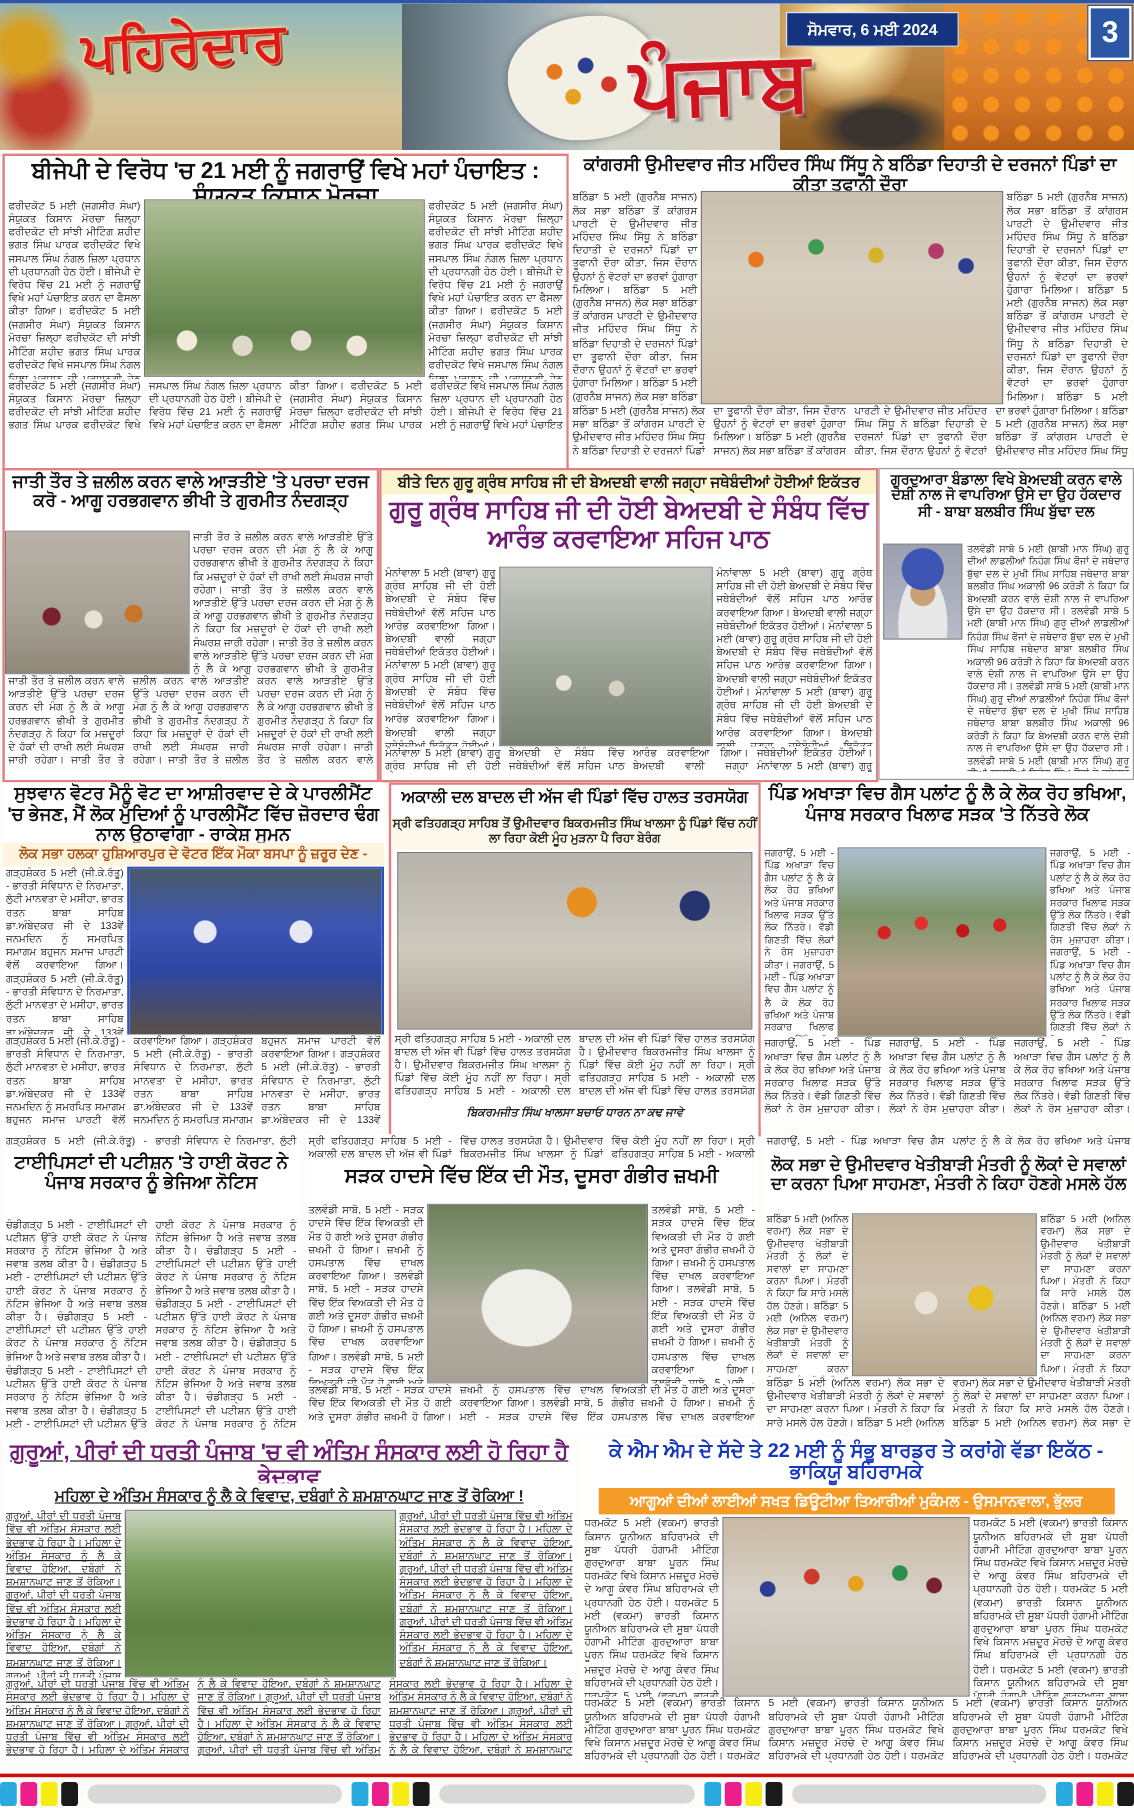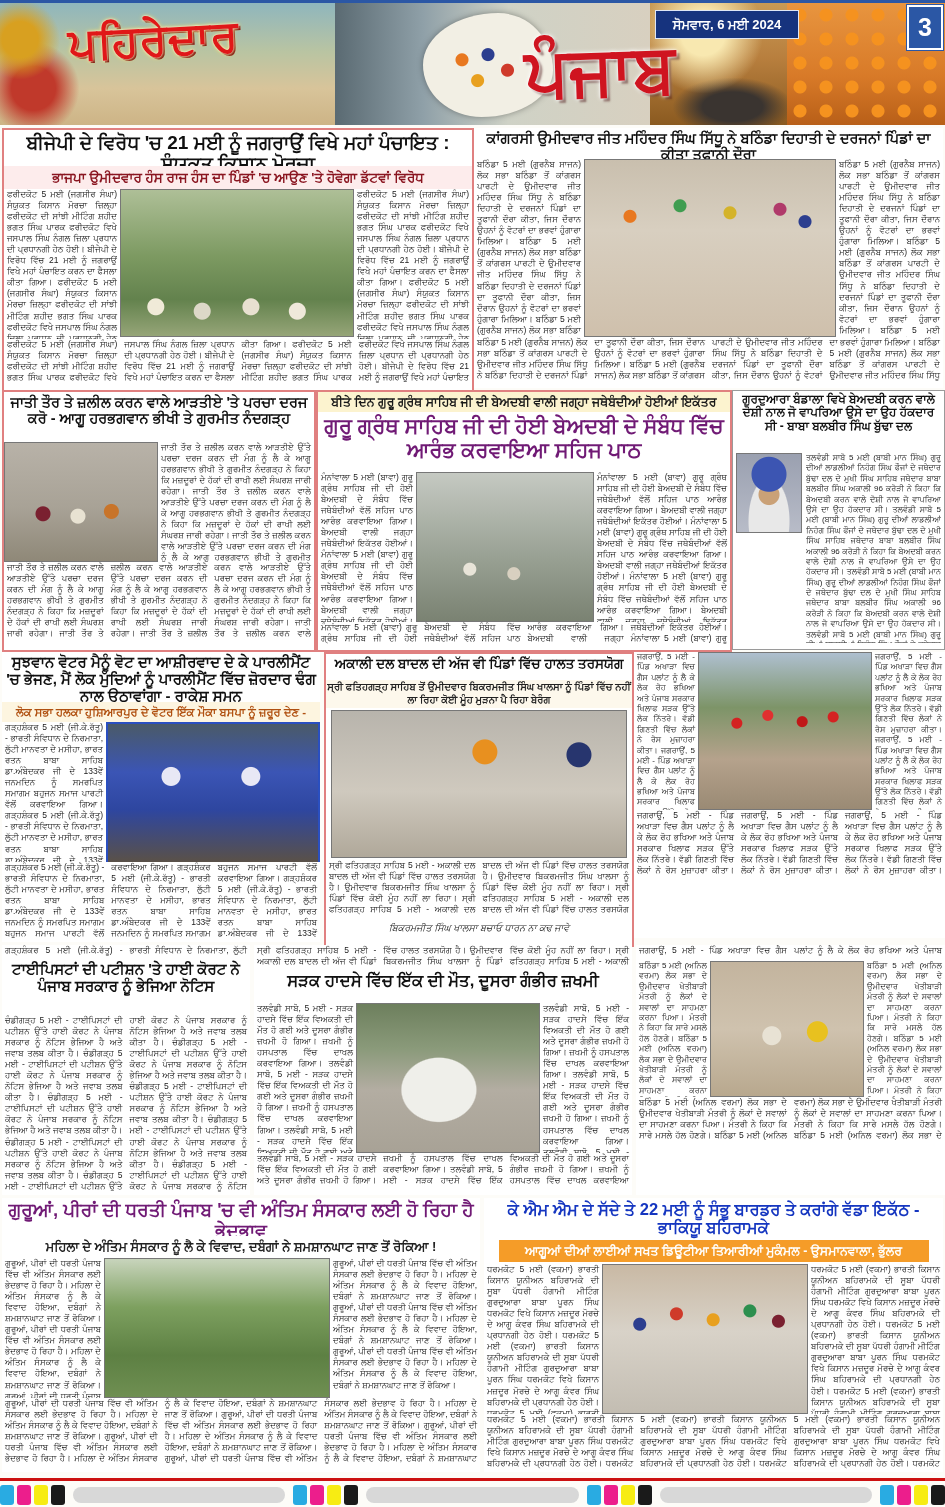--- a/index.html
+++ b/index.html
@@ -53,21 +53,21 @@
   .sub-plain{color:#222;background:#fdf8ec;}
   .sub-orange{color:#fff;background:#f59c28;margin:0 auto;}
   .kicker{font-weight:bold;text-align:center;background:#fcf3cf;color:#181818;overflow:hidden;}
   .bt{font-size:8.5px;line-height:1.3;text-align:justify;color:#222;overflow:hidden;word-break:break-word;}
   .row{display:flex;overflow:hidden;}
   .col{overflow:hidden;padding:0 3px;}
   .cols2{column-count:2;column-gap:7px;padding:0 3px;}
   .cols3{column-count:3;column-gap:7px;padding:0 3px;}
   .cols4{column-count:4;column-gap:7px;padding:0 3px;}
   .ph{border:1px solid #777;flex-shrink:0;background-size:cover;}
-  .quote{font-style:italic;font-weight:normal;text-align:center;font-size:9.5px;color:#222;overflow:hidden;}
+  .quote{font-style:italic;font-weight:bold;text-align:center;font-size:9.5px;color:#222;overflow:hidden;}
   
   .ph-a{background:
     radial-gradient(circle at 15% 80%, #f0ead8 0 8px, rgba(0,0,0,0) 9px),
     radial-gradient(circle at 35% 83%, #ddd8c8 0 8px, rgba(0,0,0,0) 9px),
     radial-gradient(circle at 56% 80%, #e8e0d0 0 8px, rgba(0,0,0,0) 9px),
     radial-gradient(circle at 76% 83%, #efe8da 0 8px, rgba(0,0,0,0) 9px),
     linear-gradient(180deg,#aebf97 0%,#7d9a62 45%,#63824d 75%,#96a578 100%);}
   .ph-b{background:
     radial-gradient(circle at 18% 32%, #e87820 0 6px, rgba(0,0,0,0) 7px),
     radial-gradient(circle at 38% 26%, #3f9d50 0 6px, rgba(0,0,0,0) 7px),
@@ -141,21 +141,20 @@
     </div>
     <div class="mh-right">
       <div class="mh-kids"></div>
     </div>
   </div>
   <div class="mh-date">ਸੋਮਵਾਰ, 6 ਮਈ 2024</div>
   <div class="mh-page">3</div>
 
   <section class="article b-pink" style="left:2px;top:128px;width:468px;height:260px;">
     <div class="hl" style="font-size:19px;height:32px;">ਬੀਜੇਪੀ ਦੇ ਵਿਰੋਧ 'ਚ 21 ਮਈ ਨੂੰ ਜਗਰਾਉਂ ਵਿਖੇ ਮਹਾਂ ਪੰਚਾਇਤ : ਸੰਯੁਕਤ ਕਿਸਾਨ ਮੋਰਚਾ</div>
-    <div class="sub sub-maroon" style="font-size:13.5px;height:23px;line-height:23px;">ਭਾਜਪਾ ਉਮੀਦਵਾਰ ਹੰਸ ਰਾਜ ਹੰਸ ਦਾ ਪਿੰਡਾਂ 'ਚ ਆਉਣ 'ਤੇ ਹੋਵੇਗਾ ਡੱਟਵਾਂ ਵਿਰੋਧ</div>
     <div class="row" style="height:150px;">
       <div class="col bt" style="width:110px;">ਫਰੀਦਕੋਟ 5 ਮਈ (ਜਗਸੀਰ ਸੰਘਾ) ਸੰਯੁਕਤ ਕਿਸਾਨ ਮੋਰਚਾ ਜ਼ਿਲ੍ਹਾ ਫਰੀਦਕੋਟ ਦੀ ਸਾਂਝੀ ਮੀਟਿੰਗ ਸ਼ਹੀਦ ਭਗਤ ਸਿੰਘ ਪਾਰਕ ਫਰੀਦਕੋਟ ਵਿਖੇ ਜਸਪਾਲ ਸਿੰਘ ਨੰਗਲ ਜ਼ਿਲਾ ਪ੍ਰਧਾਨ ਦੀ ਪ੍ਰਧਾਨਗੀ ਹੇਠ ਹੋਈ। ਬੀਜੇਪੀ ਦੇ ਵਿਰੋਧ ਵਿੱਚ 21 ਮਈ ਨੂੰ ਜਗਰਾਉਂ ਵਿਖੇ ਮਹਾਂ ਪੰਚਾਇਤ ਕਰਨ ਦਾ ਫੈਸਲਾ ਕੀਤਾ ਗਿਆ। ਫਰੀਦਕੋਟ 5 ਮਈ (ਜਗਸੀਰ ਸੰਘਾ) ਸੰਯੁਕਤ ਕਿਸਾਨ ਮੋਰਚਾ ਜ਼ਿਲ੍ਹਾ ਫਰੀਦਕੋਟ ਦੀ ਸਾਂਝੀ ਮੀਟਿੰਗ ਸ਼ਹੀਦ ਭਗਤ ਸਿੰਘ ਪਾਰਕ ਫਰੀਦਕੋਟ ਵਿਖੇ ਜਸਪਾਲ ਸਿੰਘ ਨੰਗਲ ਜ਼ਿਲਾ ਪ੍ਰਧਾਨ ਦੀ ਪ੍ਰਧਾਨਗੀ ਹੇਠ ਹੋਈ। ਬੀਜੇਪੀ ਦੇ ਵਿਰੋਧ ਵਿੱਚ 21 ਮਈ ਨੂੰ ਜਗਰਾਉਂ ਵਿਖੇ ਮਹਾਂ ਪੰਚਾਇਤ ਕਰਨ ਦਾ ਫੈਸਲਾ ਕੀਤਾ ਗਿਆ। ਫਰੀਦਕੋਟ 5 ਮਈ (ਜਗਸੀਰ ਸੰਘਾ) ਸੰਯੁਕਤ ਕਿਸਾਨ ਮੋਰਚਾ ਜ਼ਿਲ੍ਹਾ ਫਰੀਦਕੋਟ ਦੀ ਸਾਂਝੀ ਮੀਟਿੰਗ ਸ਼ਹੀਦ ਭਗਤ ਸਿੰਘ ਪਾਰਕ ਫਰੀਦਕੋਟ ਵਿਖੇ ਜਸਪਾਲ ਸਿੰਘ ਨੰਗਲ ਜ਼ਿਲਾ ਪ੍ਰਧਾਨ ਦੀ ਪ੍ਰਧਾਨਗੀ ਹੇਠ ਹੋਈ। ਬੀਜੇਪੀ ਦੇ ਵਿਰੋਧ ਵਿੱਚ 21 ਮਈ ਨੂੰ ਜਗਰਾਉਂ ਵਿਖੇ ਮਹਾਂ ਪੰਚਾਇਤ ਕਰਨ ਦਾ ਫੈਸਲਾ ਕੀਤਾ ਗਿਆ।</div>
       <div class="ph ph-a" style="width:232px;height:146px;"></div>
       <div class="col bt" style="flex:1;">ਫਰੀਦਕੋਟ 5 ਮਈ (ਜਗਸੀਰ ਸੰਘਾ) ਸੰਯੁਕਤ ਕਿਸਾਨ ਮੋਰਚਾ ਜ਼ਿਲ੍ਹਾ ਫਰੀਦਕੋਟ ਦੀ ਸਾਂਝੀ ਮੀਟਿੰਗ ਸ਼ਹੀਦ ਭਗਤ ਸਿੰਘ ਪਾਰਕ ਫਰੀਦਕੋਟ ਵਿਖੇ ਜਸਪਾਲ ਸਿੰਘ ਨੰਗਲ ਜ਼ਿਲਾ ਪ੍ਰਧਾਨ ਦੀ ਪ੍ਰਧਾਨਗੀ ਹੇਠ ਹੋਈ। ਬੀਜੇਪੀ ਦੇ ਵਿਰੋਧ ਵਿੱਚ 21 ਮਈ ਨੂੰ ਜਗਰਾਉਂ ਵਿਖੇ ਮਹਾਂ ਪੰਚਾਇਤ ਕਰਨ ਦਾ ਫੈਸਲਾ ਕੀਤਾ ਗਿਆ। ਫਰੀਦਕੋਟ 5 ਮਈ (ਜਗਸੀਰ ਸੰਘਾ) ਸੰਯੁਕਤ ਕਿਸਾਨ ਮੋਰਚਾ ਜ਼ਿਲ੍ਹਾ ਫਰੀਦਕੋਟ ਦੀ ਸਾਂਝੀ ਮੀਟਿੰਗ ਸ਼ਹੀਦ ਭਗਤ ਸਿੰਘ ਪਾਰਕ ਫਰੀਦਕੋਟ ਵਿਖੇ ਜਸਪਾਲ ਸਿੰਘ ਨੰਗਲ ਜ਼ਿਲਾ ਪ੍ਰਧਾਨ ਦੀ ਪ੍ਰਧਾਨਗੀ ਹੇਠ ਹੋਈ। ਬੀਜੇਪੀ ਦੇ ਵਿਰੋਧ ਵਿੱਚ 21 ਮਈ ਨੂੰ ਜਗਰਾਉਂ ਵਿਖੇ ਮਹਾਂ ਪੰਚਾਇਤ ਕਰਨ ਦਾ ਫੈਸਲਾ ਕੀਤਾ ਗਿਆ। ਫਰੀਦਕੋਟ 5 ਮਈ (ਜਗਸੀਰ ਸੰਘਾ) ਸੰਯੁਕਤ ਕਿਸਾਨ ਮੋਰਚਾ ਜ਼ਿਲ੍ਹਾ ਫਰੀਦਕੋਟ ਦੀ ਸਾਂਝੀ ਮੀਟਿੰਗ ਸ਼ਹੀਦ ਭਗਤ ਸਿੰਘ ਪਾਰਕ ਫਰੀਦਕੋਟ ਵਿਖੇ ਜਸਪਾਲ ਸਿੰਘ ਨੰਗਲ ਜ਼ਿਲਾ ਪ੍ਰਧਾਨ ਦੀ ਪ੍ਰਧਾਨਗੀ ਹੇਠ ਹੋਈ। ਬੀਜੇਪੀ ਦੇ ਵਿਰੋਧ ਵਿੱਚ 21 ਮਈ ਨੂੰ ਜਗਰਾਉਂ ਵਿਖੇ ਮਹਾਂ ਪੰਚਾਇਤ ਕਰਨ ਦਾ ਫੈਸਲਾ ਕੀਤਾ ਗਿਆ।</div>
     </div>
     <div class="bt cols4" style="height:50px;">ਫਰੀਦਕੋਟ 5 ਮਈ (ਜਗਸੀਰ ਸੰਘਾ) ਸੰਯੁਕਤ ਕਿਸਾਨ ਮੋਰਚਾ ਜ਼ਿਲ੍ਹਾ ਫਰੀਦਕੋਟ ਦੀ ਸਾਂਝੀ ਮੀਟਿੰਗ ਸ਼ਹੀਦ ਭਗਤ ਸਿੰਘ ਪਾਰਕ ਫਰੀਦਕੋਟ ਵਿਖੇ ਜਸਪਾਲ ਸਿੰਘ ਨੰਗਲ ਜ਼ਿਲਾ ਪ੍ਰਧਾਨ ਦੀ ਪ੍ਰਧਾਨਗੀ ਹੇਠ ਹੋਈ। ਬੀਜੇਪੀ ਦੇ ਵਿਰੋਧ ਵਿੱਚ 21 ਮਈ ਨੂੰ ਜਗਰਾਉਂ ਵਿਖੇ ਮਹਾਂ ਪੰਚਾਇਤ ਕਰਨ ਦਾ ਫੈਸਲਾ ਕੀਤਾ ਗਿਆ। ਫਰੀਦਕੋਟ 5 ਮਈ (ਜਗਸੀਰ ਸੰਘਾ) ਸੰਯੁਕਤ ਕਿਸਾਨ ਮੋਰਚਾ ਜ਼ਿਲ੍ਹਾ ਫਰੀਦਕੋਟ ਦੀ ਸਾਂਝੀ ਮੀਟਿੰਗ ਸ਼ਹੀਦ ਭਗਤ ਸਿੰਘ ਪਾਰਕ ਫਰੀਦਕੋਟ ਵਿਖੇ ਜਸਪਾਲ ਸਿੰਘ ਨੰਗਲ ਜ਼ਿਲਾ ਪ੍ਰਧਾਨ ਦੀ ਪ੍ਰਧਾਨਗੀ ਹੇਠ ਹੋਈ। ਬੀਜੇਪੀ ਦੇ ਵਿਰੋਧ ਵਿੱਚ 21 ਮਈ ਨੂੰ ਜਗਰਾਉਂ ਵਿਖੇ ਮਹਾਂ ਪੰਚਾਇਤ ਕਰਨ ਦਾ ਫੈਸਲਾ ਕੀਤਾ ਗਿਆ। ਫਰੀਦਕੋਟ 5 ਮਈ (ਜਗਸੀਰ ਸੰਘਾ) ਸੰਯੁਕਤ ਕਿਸਾਨ ਮੋਰਚਾ ਜ਼ਿਲ੍ਹਾ ਫਰੀਦਕੋਟ ਦੀ ਸਾਂਝੀ ਮੀਟਿੰਗ ਸ਼ਹੀਦ ਭਗਤ ਸਿੰਘ ਪਾਰਕ ਫਰੀਦਕੋਟ ਵਿਖੇ ਜਸਪਾਲ ਸਿੰਘ ਨੰਗਲ ਜ਼ਿਲਾ ਪ੍ਰਧਾਨ ਦੀ ਪ੍ਰਧਾਨਗੀ ਹੇਠ ਹੋਈ। ਬੀਜੇਪੀ ਦੇ ਵਿਰੋਧ ਵਿੱਚ 21 ਮਈ ਨੂੰ ਜਗਰਾਉਂ ਵਿਖੇ ਮਹਾਂ ਪੰਚਾਇਤ ਕਰਨ ਦਾ ਫੈਸਲਾ ਕੀਤਾ ਗਿਆ। ਫਰੀਦਕੋਟ 5 ਮਈ (ਜਗਸੀਰ ਸੰਘਾ) ਸੰਯੁਕਤ ਕਿਸਾਨ ਮੋਰਚਾ ਜ਼ਿਲ੍ਹਾ ਫਰੀਦਕੋਟ ਦੀ ਸਾਂਝੀ ਮੀਟਿੰਗ ਸ਼ਹੀਦ ਭਗਤ ਸਿੰਘ ਪਾਰਕ ਫਰੀਦਕੋਟ ਵਿਖੇ ਜਸਪਾਲ ਸਿੰਘ ਨੰਗਲ ਜ਼ਿਲਾ ਪ੍ਰਧਾਨ ਦੀ ਪ੍ਰਧਾਨਗੀ ਹੇਠ ਹੋਈ। ਬੀਜੇਪੀ ਦੇ ਵਿਰੋਧ ਵਿੱਚ 21 ਮਈ ਨੂੰ ਜਗਰਾਉਂ ਵਿਖੇ ਮਹਾਂ ਪੰਚਾਇਤ ਕਰਨ ਦਾ ਫੈਸਲਾ ਕੀਤਾ ਗਿਆ। ਫਰੀਦਕੋਟ 5 ਮਈ (ਜਗਸੀਰ ਸੰਘਾ) ਸੰਯੁਕਤ ਕਿਸਾਨ ਮੋਰਚਾ ਜ਼ਿਲ੍ਹਾ ਫਰੀਦਕੋਟ ਦੀ ਸਾਂਝੀ ਮੀਟਿੰਗ ਸ਼ਹੀਦ ਭਗਤ ਸਿੰਘ ਪਾਰਕ ਫਰੀਦਕੋਟ ਵਿਖੇ ਜਸਪਾਲ ਸਿੰਘ ਨੰਗਲ ਜ਼ਿਲਾ ਪ੍ਰਧਾਨ ਦੀ ਪ੍ਰਧਾਨਗੀ ਹੇਠ ਹੋਈ। ਬੀਜੇਪੀ ਦੇ ਵਿਰੋਧ ਵਿੱਚ 21 ਮਈ ਨੂੰ ਜਗਰਾਉਂ ਵਿਖੇ ਮਹਾਂ ਪੰਚਾਇਤ ਕਰਨ ਦਾ ਫੈਸਲਾ ਕੀਤਾ ਗਿਆ। ਫਰੀਦਕੋਟ 5 ਮਈ (ਜਗਸੀਰ ਸੰਘਾ) ਸੰਯੁਕਤ ਕਿਸਾਨ ਮੋਰਚਾ ਜ਼ਿਲ੍ਹਾ ਫਰੀਦਕੋਟ ਦੀ ਸਾਂਝੀ ਮੀਟਿੰਗ ਸ਼ਹੀਦ ਭਗਤ ਸਿੰਘ ਪਾਰਕ ਫਰੀਦਕੋਟ ਵਿਖੇ ਜਸਪਾਲ ਸਿੰਘ ਨੰਗਲ ਜ਼ਿਲਾ ਪ੍ਰਧਾਨ ਦੀ ਪ੍ਰਧਾਨਗੀ ਹੇਠ ਹੋਈ। ਬੀਜੇਪੀ ਦੇ ਵਿਰੋਧ ਵਿੱਚ 21 ਮਈ ਨੂੰ ਜਗਰਾਉਂ ਵਿਖੇ ਮਹਾਂ ਪੰਚਾਇਤ ਕਰਨ ਦਾ ਫੈਸਲਾ ਕੀਤਾ ਗਿਆ।</div>
   </section>
 
   <section class="article" style="left:474px;top:128px;width:469px;height:260px;">
     <div class="hl" style="font-size:14.5px;height:27px;">ਕਾਂਗਰਸੀ ਉਮੀਦਵਾਰ ਜੀਤ ਮਹਿੰਦਰ ਸਿੰਘ ਸਿੱਧੂ ਨੇ ਬਠਿੰਡਾ ਦਿਹਾਤੀ ਦੇ ਦਰਜਨਾਂ ਪਿੰਡਾਂ ਦਾ ਕੀਤਾ ਤੂਫਾਨੀ ਦੌਰਾ</div>
@@ -207,20 +206,21 @@
 
   <section class="article b-pink" style="left:324px;top:652px;width:306px;height:291px;">
     <div class="hl" style="font-size:13.5px;height:22px;">ਅਕਾਲੀ ਦਲ ਬਾਦਲ ਦੀ ਅੱਜ ਵੀ ਪਿੰਡਾਂ ਵਿੱਚ ਹਾਲਤ ਤਰਸਯੋਗ</div>
     <div class="sub sub-plain" style="font-size:10px;height:28px;line-height:1.3;">ਸ੍ਰੀ ਫਤਿਹਗੜ੍ਹ ਸਾਹਿਬ ਤੋਂ ਉਮੀਦਵਾਰ ਬਿਕਰਮਜੀਤ ਸਿੰਘ ਖਾਲਸਾ ਨੂੰ ਪਿੰਡਾਂ ਵਿੱਚ ਨਹੀਂ ਲਾ ਰਿਹਾ ਕੋਈ ਮੂੰਹ ਮੁੜਨਾ ਪੈ ਰਿਹਾ ਬੇਰੰਗ</div>
     <div class="ph ph-g" style="width:294px;height:146px;margin:2px auto;"></div>
     <div class="bt cols2" style="height:62px;">ਸ੍ਰੀ ਫਤਿਹਗੜ੍ਹ ਸਾਹਿਬ 5 ਮਈ - ਅਕਾਲੀ ਦਲ ਬਾਦਲ ਦੀ ਅੱਜ ਵੀ ਪਿੰਡਾਂ ਵਿੱਚ ਹਾਲਤ ਤਰਸਯੋਗ ਹੈ। ਉਮੀਦਵਾਰ ਬਿਕਰਮਜੀਤ ਸਿੰਘ ਖਾਲਸਾ ਨੂੰ ਪਿੰਡਾਂ ਵਿੱਚ ਕੋਈ ਮੂੰਹ ਨਹੀਂ ਲਾ ਰਿਹਾ। ਸ੍ਰੀ ਫਤਿਹਗੜ੍ਹ ਸਾਹਿਬ 5 ਮਈ - ਅਕਾਲੀ ਦਲ ਬਾਦਲ ਦੀ ਅੱਜ ਵੀ ਪਿੰਡਾਂ ਵਿੱਚ ਹਾਲਤ ਤਰਸਯੋਗ ਹੈ। ਉਮੀਦਵਾਰ ਬਿਕਰਮਜੀਤ ਸਿੰਘ ਖਾਲਸਾ ਨੂੰ ਪਿੰਡਾਂ ਵਿੱਚ ਕੋਈ ਮੂੰਹ ਨਹੀਂ ਲਾ ਰਿਹਾ। ਸ੍ਰੀ ਫਤਿਹਗੜ੍ਹ ਸਾਹਿਬ 5 ਮਈ - ਅਕਾਲੀ ਦਲ ਬਾਦਲ ਦੀ ਅੱਜ ਵੀ ਪਿੰਡਾਂ ਵਿੱਚ ਹਾਲਤ ਤਰਸਯੋਗ ਹੈ। ਉਮੀਦਵਾਰ ਬਿਕਰਮਜੀਤ ਸਿੰਘ ਖਾਲਸਾ ਨੂੰ ਪਿੰਡਾਂ ਵਿੱਚ ਕੋਈ ਮੂੰਹ ਨਹੀਂ ਲਾ ਰਿਹਾ। ਸ੍ਰੀ ਫਤਿਹਗੜ੍ਹ ਸਾਹਿਬ 5 ਮਈ - ਅਕਾਲੀ ਦਲ ਬਾਦਲ ਦੀ ਅੱਜ ਵੀ ਪਿੰਡਾਂ ਵਿੱਚ ਹਾਲਤ ਤਰਸਯੋਗ ਹੈ। ਉਮੀਦਵਾਰ ਬਿਕਰਮਜੀਤ ਸਿੰਘ ਖਾਲਸਾ ਨੂੰ ਪਿੰਡਾਂ ਵਿੱਚ ਕੋਈ ਮੂੰਹ ਨਹੀਂ ਲਾ ਰਿਹਾ। ਸ੍ਰੀ ਫਤਿਹਗੜ੍ਹ ਸਾਹਿਬ 5 ਮਈ - ਅਕਾਲੀ ਦਲ ਬਾਦਲ ਦੀ ਅੱਜ ਵੀ ਪਿੰਡਾਂ ਵਿੱਚ ਹਾਲਤ ਤਰਸਯੋਗ ਹੈ। ਉਮੀਦਵਾਰ ਬਿਕਰਮਜੀਤ ਸਿੰਘ ਖਾਲਸਾ ਨੂੰ ਪਿੰਡਾਂ ਵਿੱਚ ਕੋਈ ਮੂੰਹ ਨਹੀਂ ਲਾ ਰਿਹਾ।</div>
     <div class="quote" style="height:18px;">ਬਿਕਰਮਜੀਤ ਸਿੰਘ ਖਾਲਸਾ ਬਚਾਓ ਧਾਰਨ ਨਾ ਕਢ ਜਾਵੇ</div>
   </section>
 
   <section class="article" style="left:634px;top:652px;width:311px;height:286px;">
+    <div class="hl" style="font-size:15px;height:50px;">ਪਿੰਡ ਅਖਾੜਾ ਵਿਚ ਗੈਸ ਪਲਾਂਟ ਨੂੰ ਲੈ ਕੇ ਲੋਕ ਰੋਹ ਭਖਿਆ, ਪੰਜਾਬ ਸਰਕਾਰ ਖਿਲਾਫ ਸੜਕ 'ਤੇ ਨਿੱਤਰੇ ਲੋਕ</div>
     <div class="row" style="height:158px;">
       <div class="col bt" style="width:58px;font-size:8px;">ਜਗਰਾਉਂ, 5 ਮਈ - ਪਿੰਡ ਅਖਾੜਾ ਵਿਚ ਗੈਸ ਪਲਾਂਟ ਨੂੰ ਲੈ ਕੇ ਲੋਕ ਰੋਹ ਭਖਿਆ ਅਤੇ ਪੰਜਾਬ ਸਰਕਾਰ ਖਿਲਾਫ ਸੜਕ ਉੱਤੇ ਲੋਕ ਨਿੱਤਰੇ। ਵੱਡੀ ਗਿਣਤੀ ਵਿੱਚ ਲੋਕਾਂ ਨੇ ਰੋਸ ਮੁਜ਼ਾਹਰਾ ਕੀਤਾ। ਜਗਰਾਉਂ, 5 ਮਈ - ਪਿੰਡ ਅਖਾੜਾ ਵਿਚ ਗੈਸ ਪਲਾਂਟ ਨੂੰ ਲੈ ਕੇ ਲੋਕ ਰੋਹ ਭਖਿਆ ਅਤੇ ਪੰਜਾਬ ਸਰਕਾਰ ਖਿਲਾਫ ਸੜਕ ਉੱਤੇ ਲੋਕ ਨਿੱਤਰੇ। ਵੱਡੀ ਗਿਣਤੀ ਵਿੱਚ ਲੋਕਾਂ ਨੇ ਰੋਸ ਮੁਜ਼ਾਹਰਾ ਕੀਤਾ।</div>
       <div class="ph ph-h" style="width:172px;height:156px;"></div>
       <div class="col bt" style="flex:1;font-size:8px;">ਜਗਰਾਉਂ, 5 ਮਈ - ਪਿੰਡ ਅਖਾੜਾ ਵਿਚ ਗੈਸ ਪਲਾਂਟ ਨੂੰ ਲੈ ਕੇ ਲੋਕ ਰੋਹ ਭਖਿਆ ਅਤੇ ਪੰਜਾਬ ਸਰਕਾਰ ਖਿਲਾਫ ਸੜਕ ਉੱਤੇ ਲੋਕ ਨਿੱਤਰੇ। ਵੱਡੀ ਗਿਣਤੀ ਵਿੱਚ ਲੋਕਾਂ ਨੇ ਰੋਸ ਮੁਜ਼ਾਹਰਾ ਕੀਤਾ। ਜਗਰਾਉਂ, 5 ਮਈ - ਪਿੰਡ ਅਖਾੜਾ ਵਿਚ ਗੈਸ ਪਲਾਂਟ ਨੂੰ ਲੈ ਕੇ ਲੋਕ ਰੋਹ ਭਖਿਆ ਅਤੇ ਪੰਜਾਬ ਸਰਕਾਰ ਖਿਲਾਫ ਸੜਕ ਉੱਤੇ ਲੋਕ ਨਿੱਤਰੇ। ਵੱਡੀ ਗਿਣਤੀ ਵਿੱਚ ਲੋਕਾਂ ਨੇ ਰੋਸ ਮੁਜ਼ਾਹਰਾ ਕੀਤਾ।</div>
     </div>
     <div class="bt cols3" style="height:72px;">ਜਗਰਾਉਂ, 5 ਮਈ - ਪਿੰਡ ਅਖਾੜਾ ਵਿਚ ਗੈਸ ਪਲਾਂਟ ਨੂੰ ਲੈ ਕੇ ਲੋਕ ਰੋਹ ਭਖਿਆ ਅਤੇ ਪੰਜਾਬ ਸਰਕਾਰ ਖਿਲਾਫ ਸੜਕ ਉੱਤੇ ਲੋਕ ਨਿੱਤਰੇ। ਵੱਡੀ ਗਿਣਤੀ ਵਿੱਚ ਲੋਕਾਂ ਨੇ ਰੋਸ ਮੁਜ਼ਾਹਰਾ ਕੀਤਾ। ਜਗਰਾਉਂ, 5 ਮਈ - ਪਿੰਡ ਅਖਾੜਾ ਵਿਚ ਗੈਸ ਪਲਾਂਟ ਨੂੰ ਲੈ ਕੇ ਲੋਕ ਰੋਹ ਭਖਿਆ ਅਤੇ ਪੰਜਾਬ ਸਰਕਾਰ ਖਿਲਾਫ ਸੜਕ ਉੱਤੇ ਲੋਕ ਨਿੱਤਰੇ। ਵੱਡੀ ਗਿਣਤੀ ਵਿੱਚ ਲੋਕਾਂ ਨੇ ਰੋਸ ਮੁਜ਼ਾਹਰਾ ਕੀਤਾ। ਜਗਰਾਉਂ, 5 ਮਈ - ਪਿੰਡ ਅਖਾੜਾ ਵਿਚ ਗੈਸ ਪਲਾਂਟ ਨੂੰ ਲੈ ਕੇ ਲੋਕ ਰੋਹ ਭਖਿਆ ਅਤੇ ਪੰਜਾਬ ਸਰਕਾਰ ਖਿਲਾਫ ਸੜਕ ਉੱਤੇ ਲੋਕ ਨਿੱਤਰੇ। ਵੱਡੀ ਗਿਣਤੀ ਵਿੱਚ ਲੋਕਾਂ ਨੇ ਰੋਸ ਮੁਜ਼ਾਹਰਾ ਕੀਤਾ। ਜਗਰਾਉਂ, 5 ਮਈ - ਪਿੰਡ ਅਖਾੜਾ ਵਿਚ ਗੈਸ ਪਲਾਂਟ ਨੂੰ ਲੈ ਕੇ ਲੋਕ ਰੋਹ ਭਖਿਆ ਅਤੇ ਪੰਜਾਬ ਸਰਕਾਰ ਖਿਲਾਫ ਸੜਕ ਉੱਤੇ ਲੋਕ ਨਿੱਤਰੇ। ਵੱਡੀ ਗਿਣਤੀ ਵਿੱਚ ਲੋਕਾਂ ਨੇ ਰੋਸ ਮੁਜ਼ਾਹਰਾ ਕੀਤਾ। ਜਗਰਾਉਂ, 5 ਮਈ - ਪਿੰਡ ਅਖਾੜਾ ਵਿਚ ਗੈਸ ਪਲਾਂਟ ਨੂੰ ਲੈ ਕੇ ਲੋਕ ਰੋਹ ਭਖਿਆ ਅਤੇ ਪੰਜਾਬ ਸਰਕਾਰ ਖਿਲਾਫ ਸੜਕ ਉੱਤੇ ਲੋਕ ਨਿੱਤਰੇ। ਵੱਡੀ ਗਿਣਤੀ ਵਿੱਚ ਲੋਕਾਂ ਨੇ ਰੋਸ ਮੁਜ਼ਾਹਰਾ ਕੀਤਾ। ਜਗਰਾਉਂ, 5 ਮਈ - ਪਿੰਡ ਅਖਾੜਾ ਵਿਚ ਗੈਸ ਪਲਾਂਟ ਨੂੰ ਲੈ ਕੇ ਲੋਕ ਰੋਹ ਭਖਿਆ ਅਤੇ ਪੰਜਾਬ ਸਰਕਾਰ ਖਿਲਾਫ ਸੜਕ ਉੱਤੇ ਲੋਕ ਨਿੱਤਰੇ। ਵੱਡੀ ਗਿਣਤੀ ਵਿੱਚ ਲੋਕਾਂ ਨੇ ਰੋਸ ਮੁਜ਼ਾਹਰਾ ਕੀਤਾ।</div>
   </section>
 
   <section class="article" style="left:2px;top:945px;width:248px;height:250px;">
     <div class="bt cols2" style="height:14px;">ਗੜ੍ਹਸ਼ੰਕਰ 5 ਮਈ (ਜੀ.ਕੇ.ਰੱਤੂ) - ਭਾਰਤੀ ਸੰਵਿਧਾਨ ਦੇ ਨਿਰਮਾਤਾ, ਲੁੱਟੀ ਮਾਨਵਤਾ ਦੇ ਮਸੀਹਾ, ਭਾਰਤ ਰਤਨ ਬਾਬਾ ਸਾਹਿਬ ਡਾ.ਅੰਬੇਦਕਰ ਜੀ ਦੇ 133ਵੇਂ ਜਨਮਦਿਨ ਨੂੰ ਸਮਰਪਿਤ ਸਮਾਗਮ ਬਹੁਜਨ ਸਮਾਜ ਪਾਰਟੀ ਵੱਲੋਂ ਕਰਵਾਇਆ ਗਿਆ।</div>
@@ -234,29 +234,30 @@
     <div class="row" style="height:150px;">
       <div class="col bt" style="width:96px;">ਤਲਵੰਡੀ ਸਾਬੋ, 5 ਮਈ - ਸੜਕ ਹਾਦਸੇ ਵਿੱਚ ਇੱਕ ਵਿਅਕਤੀ ਦੀ ਮੌਤ ਹੋ ਗਈ ਅਤੇ ਦੂਸਰਾ ਗੰਭੀਰ ਜ਼ਖਮੀ ਹੋ ਗਿਆ। ਜ਼ਖਮੀ ਨੂੰ ਹਸਪਤਾਲ ਵਿੱਚ ਦਾਖਲ ਕਰਵਾਇਆ ਗਿਆ। ਤਲਵੰਡੀ ਸਾਬੋ, 5 ਮਈ - ਸੜਕ ਹਾਦਸੇ ਵਿੱਚ ਇੱਕ ਵਿਅਕਤੀ ਦੀ ਮੌਤ ਹੋ ਗਈ ਅਤੇ ਦੂਸਰਾ ਗੰਭੀਰ ਜ਼ਖਮੀ ਹੋ ਗਿਆ। ਜ਼ਖਮੀ ਨੂੰ ਹਸਪਤਾਲ ਵਿੱਚ ਦਾਖਲ ਕਰਵਾਇਆ ਗਿਆ। ਤਲਵੰਡੀ ਸਾਬੋ, 5 ਮਈ - ਸੜਕ ਹਾਦਸੇ ਵਿੱਚ ਇੱਕ ਵਿਅਕਤੀ ਦੀ ਮੌਤ ਹੋ ਗਈ ਅਤੇ ਦੂਸਰਾ ਗੰਭੀਰ ਜ਼ਖਮੀ ਹੋ ਗਿਆ। ਜ਼ਖਮੀ ਨੂੰ ਹਸਪਤਾਲ ਵਿੱਚ ਦਾਖਲ ਕਰਵਾਇਆ ਗਿਆ।</div>
       <div class="ph ph-j" style="width:182px;height:148px;"></div>
       <div class="col bt" style="flex:1;">ਤਲਵੰਡੀ ਸਾਬੋ, 5 ਮਈ - ਸੜਕ ਹਾਦਸੇ ਵਿੱਚ ਇੱਕ ਵਿਅਕਤੀ ਦੀ ਮੌਤ ਹੋ ਗਈ ਅਤੇ ਦੂਸਰਾ ਗੰਭੀਰ ਜ਼ਖਮੀ ਹੋ ਗਿਆ। ਜ਼ਖਮੀ ਨੂੰ ਹਸਪਤਾਲ ਵਿੱਚ ਦਾਖਲ ਕਰਵਾਇਆ ਗਿਆ। ਤਲਵੰਡੀ ਸਾਬੋ, 5 ਮਈ - ਸੜਕ ਹਾਦਸੇ ਵਿੱਚ ਇੱਕ ਵਿਅਕਤੀ ਦੀ ਮੌਤ ਹੋ ਗਈ ਅਤੇ ਦੂਸਰਾ ਗੰਭੀਰ ਜ਼ਖਮੀ ਹੋ ਗਿਆ। ਜ਼ਖਮੀ ਨੂੰ ਹਸਪਤਾਲ ਵਿੱਚ ਦਾਖਲ ਕਰਵਾਇਆ ਗਿਆ। ਤਲਵੰਡੀ ਸਾਬੋ, 5 ਮਈ - ਸੜਕ ਹਾਦਸੇ ਵਿੱਚ ਇੱਕ ਵਿਅਕਤੀ ਦੀ ਮੌਤ ਹੋ ਗਈ ਅਤੇ ਦੂਸਰਾ ਗੰਭੀਰ ਜ਼ਖਮੀ ਹੋ ਗਿਆ। ਜ਼ਖਮੀ ਨੂੰ ਹਸਪਤਾਲ ਵਿੱਚ ਦਾਖਲ ਕਰਵਾਇਆ ਗਿਆ।</div>
     </div>
     <div class="bt cols3" style="height:42px;">ਤਲਵੰਡੀ ਸਾਬੋ, 5 ਮਈ - ਸੜਕ ਹਾਦਸੇ ਵਿੱਚ ਇੱਕ ਵਿਅਕਤੀ ਦੀ ਮੌਤ ਹੋ ਗਈ ਅਤੇ ਦੂਸਰਾ ਗੰਭੀਰ ਜ਼ਖਮੀ ਹੋ ਗਿਆ। ਜ਼ਖਮੀ ਨੂੰ ਹਸਪਤਾਲ ਵਿੱਚ ਦਾਖਲ ਕਰਵਾਇਆ ਗਿਆ। ਤਲਵੰਡੀ ਸਾਬੋ, 5 ਮਈ - ਸੜਕ ਹਾਦਸੇ ਵਿੱਚ ਇੱਕ ਵਿਅਕਤੀ ਦੀ ਮੌਤ ਹੋ ਗਈ ਅਤੇ ਦੂਸਰਾ ਗੰਭੀਰ ਜ਼ਖਮੀ ਹੋ ਗਿਆ। ਜ਼ਖਮੀ ਨੂੰ ਹਸਪਤਾਲ ਵਿੱਚ ਦਾਖਲ ਕਰਵਾਇਆ ਗਿਆ। ਤਲਵੰਡੀ ਸਾਬੋ, 5 ਮਈ - ਸੜਕ ਹਾਦਸੇ ਵਿੱਚ ਇੱਕ ਵਿਅਕਤੀ ਦੀ ਮੌਤ ਹੋ ਗਈ ਅਤੇ ਦੂਸਰਾ ਗੰਭੀਰ ਜ਼ਖਮੀ ਹੋ ਗਿਆ। ਜ਼ਖਮੀ ਨੂੰ ਹਸਪਤਾਲ ਵਿੱਚ ਦਾਖਲ ਕਰਵਾਇਆ ਗਿਆ। ਤਲਵੰਡੀ ਸਾਬੋ, 5 ਮਈ - ਸੜਕ ਹਾਦਸੇ ਵਿੱਚ ਇੱਕ ਵਿਅਕਤੀ ਦੀ ਮੌਤ ਹੋ ਗਈ ਅਤੇ ਦੂਸਰਾ ਗੰਭੀਰ ਜ਼ਖਮੀ ਹੋ ਗਿਆ। ਜ਼ਖਮੀ ਨੂੰ ਹਸਪਤਾਲ ਵਿੱਚ ਦਾਖਲ ਕਰਵਾਇਆ ਗਿਆ। ਤਲਵੰਡੀ ਸਾਬੋ, 5 ਮਈ - ਸੜਕ ਹਾਦਸੇ ਵਿੱਚ ਇੱਕ ਵਿਅਕਤੀ ਦੀ ਮੌਤ ਹੋ ਗਈ ਅਤੇ ਦੂਸਰਾ ਗੰਭੀਰ ਜ਼ਖਮੀ ਹੋ ਗਿਆ। ਜ਼ਖਮੀ ਨੂੰ ਹਸਪਤਾਲ ਵਿੱਚ ਦਾਖਲ ਕਰਵਾਇਆ ਗਿਆ।</div>
   </section>
 
   <section class="article" style="left:636px;top:945px;width:309px;height:250px;">
     <div class="bt cols2" style="height:16px;">ਜਗਰਾਉਂ, 5 ਮਈ - ਪਿੰਡ ਅਖਾੜਾ ਵਿਚ ਗੈਸ ਪਲਾਂਟ ਨੂੰ ਲੈ ਕੇ ਲੋਕ ਰੋਹ ਭਖਿਆ ਅਤੇ ਪੰਜਾਬ ਸਰਕਾਰ ਖਿਲਾਫ ਸੜਕ ਉੱਤੇ ਲੋਕ ਨਿੱਤਰੇ। ਵੱਡੀ ਗਿਣਤੀ ਵਿੱਚ ਲੋਕਾਂ ਨੇ ਰੋਸ ਮੁਜ਼ਾਹਰਾ ਕੀਤਾ।</div>
+    <div class="hl" style="font-size:14px;height:46px;">ਲੋਕ ਸਭਾ ਦੇ ਉਮੀਦਵਾਰ ਖੇਤੀਬਾੜੀ ਮੰਤਰੀ ਨੂੰ ਲੋਕਾਂ ਦੇ ਸਵਾਲਾਂ ਦਾ ਕਰਨਾ ਪਿਆ ਸਾਹਮਣਾ, ਮੰਤਰੀ ਨੇ ਕਿਹਾ ਹੋਣਗੇ ਮਸਲੇ ਹੱਲ</div>
     <div class="row" style="height:136px;">
       <div class="col bt" style="width:68px;font-size:8px;">ਬਠਿੰਡਾ 5 ਮਈ (ਅਨਿਲ ਵਰਮਾ) ਲੋਕ ਸਭਾ ਦੇ ਉਮੀਦਵਾਰ ਖੇਤੀਬਾੜੀ ਮੰਤਰੀ ਨੂੰ ਲੋਕਾਂ ਦੇ ਸਵਾਲਾਂ ਦਾ ਸਾਹਮਣਾ ਕਰਨਾ ਪਿਆ। ਮੰਤਰੀ ਨੇ ਕਿਹਾ ਕਿ ਸਾਰੇ ਮਸਲੇ ਹੱਲ ਹੋਣਗੇ। ਬਠਿੰਡਾ 5 ਮਈ (ਅਨਿਲ ਵਰਮਾ) ਲੋਕ ਸਭਾ ਦੇ ਉਮੀਦਵਾਰ ਖੇਤੀਬਾੜੀ ਮੰਤਰੀ ਨੂੰ ਲੋਕਾਂ ਦੇ ਸਵਾਲਾਂ ਦਾ ਸਾਹਮਣਾ ਕਰਨਾ ਪਿਆ। ਮੰਤਰੀ ਨੇ ਕਿਹਾ ਕਿ ਸਾਰੇ ਮਸਲੇ ਹੱਲ ਹੋਣਗੇ।</div>
       <div class="ph ph-k" style="width:152px;height:134px;"></div>
       <div class="col bt" style="flex:1;font-size:8px;">ਬਠਿੰਡਾ 5 ਮਈ (ਅਨਿਲ ਵਰਮਾ) ਲੋਕ ਸਭਾ ਦੇ ਉਮੀਦਵਾਰ ਖੇਤੀਬਾੜੀ ਮੰਤਰੀ ਨੂੰ ਲੋਕਾਂ ਦੇ ਸਵਾਲਾਂ ਦਾ ਸਾਹਮਣਾ ਕਰਨਾ ਪਿਆ। ਮੰਤਰੀ ਨੇ ਕਿਹਾ ਕਿ ਸਾਰੇ ਮਸਲੇ ਹੱਲ ਹੋਣਗੇ। ਬਠਿੰਡਾ 5 ਮਈ (ਅਨਿਲ ਵਰਮਾ) ਲੋਕ ਸਭਾ ਦੇ ਉਮੀਦਵਾਰ ਖੇਤੀਬਾੜੀ ਮੰਤਰੀ ਨੂੰ ਲੋਕਾਂ ਦੇ ਸਵਾਲਾਂ ਦਾ ਸਾਹਮਣਾ ਕਰਨਾ ਪਿਆ। ਮੰਤਰੀ ਨੇ ਕਿਹਾ ਕਿ ਸਾਰੇ ਮਸਲੇ ਹੱਲ ਹੋਣਗੇ।</div>
     </div>
     <div class="bt cols2" style="height:48px;">ਬਠਿੰਡਾ 5 ਮਈ (ਅਨਿਲ ਵਰਮਾ) ਲੋਕ ਸਭਾ ਦੇ ਉਮੀਦਵਾਰ ਖੇਤੀਬਾੜੀ ਮੰਤਰੀ ਨੂੰ ਲੋਕਾਂ ਦੇ ਸਵਾਲਾਂ ਦਾ ਸਾਹਮਣਾ ਕਰਨਾ ਪਿਆ। ਮੰਤਰੀ ਨੇ ਕਿਹਾ ਕਿ ਸਾਰੇ ਮਸਲੇ ਹੱਲ ਹੋਣਗੇ। ਬਠਿੰਡਾ 5 ਮਈ (ਅਨਿਲ ਵਰਮਾ) ਲੋਕ ਸਭਾ ਦੇ ਉਮੀਦਵਾਰ ਖੇਤੀਬਾੜੀ ਮੰਤਰੀ ਨੂੰ ਲੋਕਾਂ ਦੇ ਸਵਾਲਾਂ ਦਾ ਸਾਹਮਣਾ ਕਰਨਾ ਪਿਆ। ਮੰਤਰੀ ਨੇ ਕਿਹਾ ਕਿ ਸਾਰੇ ਮਸਲੇ ਹੱਲ ਹੋਣਗੇ। ਬਠਿੰਡਾ 5 ਮਈ (ਅਨਿਲ ਵਰਮਾ) ਲੋਕ ਸਭਾ ਦੇ ਉਮੀਦਵਾਰ ਖੇਤੀਬਾੜੀ ਮੰਤਰੀ ਨੂੰ ਲੋਕਾਂ ਦੇ ਸਵਾਲਾਂ ਦਾ ਸਾਹਮਣਾ ਕਰਨਾ ਪਿਆ। ਮੰਤਰੀ ਨੇ ਕਿਹਾ ਕਿ ਸਾਰੇ ਮਸਲੇ ਹੱਲ ਹੋਣਗੇ। ਬਠਿੰਡਾ 5 ਮਈ (ਅਨਿਲ ਵਰਮਾ) ਲੋਕ ਸਭਾ ਦੇ ਉਮੀਦਵਾਰ ਖੇਤੀਬਾੜੀ ਮੰਤਰੀ ਨੂੰ ਲੋਕਾਂ ਦੇ ਸਵਾਲਾਂ ਦਾ ਸਾਹਮਣਾ ਕਰਨਾ ਪਿਆ। ਮੰਤਰੀ ਨੇ ਕਿਹਾ ਕਿ ਸਾਰੇ ਮਸਲੇ ਹੱਲ ਹੋਣਗੇ।</div>
   </section>
 
-  <section class="article" style="left:2px;top:1198px;width:478px;height:274px;">
+  <section class="article" style="left:2px;top:1198px;width:478px;height:274px;text-decoration:underline;">
     <div class="hl hl-red" style="font-size:18.5px;height:34px;">ਗੁਰੂਆਂ, ਪੀਰਾਂ ਦੀ ਧਰਤੀ ਪੰਜਾਬ 'ਚ ਵੀ ਅੰਤਿਮ ਸੰਸਕਾਰ ਲਈ ਹੋ ਰਿਹਾ ਹੈ ਭੇਦਭਾਵ</div>
     <div class="sub" style="font-size:13px;height:22px;line-height:22px;color:#222;">ਮਹਿਲਾ ਦੇ ਅੰਤਿਮ ਸੰਸਕਾਰ ਨੂੰ ਲੈ ਕੇ ਵਿਵਾਦ, ਦਬੰਗਾਂ ਨੇ ਸ਼ਮਸ਼ਾਨਘਾਟ ਜਾਣ ਤੋਂ ਰੋਕਿਆ !</div>
     <div class="row" style="height:140px;">
       <div class="col bt" style="width:96px;">ਗੁਰੂਆਂ, ਪੀਰਾਂ ਦੀ ਧਰਤੀ ਪੰਜਾਬ ਵਿੱਚ ਵੀ ਅੰਤਿਮ ਸੰਸਕਾਰ ਲਈ ਭੇਦਭਾਵ ਹੋ ਰਿਹਾ ਹੈ। ਮਹਿਲਾ ਦੇ ਅੰਤਿਮ ਸੰਸਕਾਰ ਨੂੰ ਲੈ ਕੇ ਵਿਵਾਦ ਹੋਇਆ, ਦਬੰਗਾਂ ਨੇ ਸ਼ਮਸ਼ਾਨਘਾਟ ਜਾਣ ਤੋਂ ਰੋਕਿਆ। ਗੁਰੂਆਂ, ਪੀਰਾਂ ਦੀ ਧਰਤੀ ਪੰਜਾਬ ਵਿੱਚ ਵੀ ਅੰਤਿਮ ਸੰਸਕਾਰ ਲਈ ਭੇਦਭਾਵ ਹੋ ਰਿਹਾ ਹੈ। ਮਹਿਲਾ ਦੇ ਅੰਤਿਮ ਸੰਸਕਾਰ ਨੂੰ ਲੈ ਕੇ ਵਿਵਾਦ ਹੋਇਆ, ਦਬੰਗਾਂ ਨੇ ਸ਼ਮਸ਼ਾਨਘਾਟ ਜਾਣ ਤੋਂ ਰੋਕਿਆ। ਗੁਰੂਆਂ, ਪੀਰਾਂ ਦੀ ਧਰਤੀ ਪੰਜਾਬ ਵਿੱਚ ਵੀ ਅੰਤਿਮ ਸੰਸਕਾਰ ਲਈ ਭੇਦਭਾਵ ਹੋ ਰਿਹਾ ਹੈ। ਮਹਿਲਾ ਦੇ ਅੰਤਿਮ ਸੰਸਕਾਰ ਨੂੰ ਲੈ ਕੇ ਵਿਵਾਦ ਹੋਇਆ, ਦਬੰਗਾਂ ਨੇ ਸ਼ਮਸ਼ਾਨਘਾਟ ਜਾਣ ਤੋਂ ਰੋਕਿਆ।</div>
       <div class="ph ph-l" style="width:224px;height:138px;"></div>
       <div class="col bt" style="flex:1;">ਗੁਰੂਆਂ, ਪੀਰਾਂ ਦੀ ਧਰਤੀ ਪੰਜਾਬ ਵਿੱਚ ਵੀ ਅੰਤਿਮ ਸੰਸਕਾਰ ਲਈ ਭੇਦਭਾਵ ਹੋ ਰਿਹਾ ਹੈ। ਮਹਿਲਾ ਦੇ ਅੰਤਿਮ ਸੰਸਕਾਰ ਨੂੰ ਲੈ ਕੇ ਵਿਵਾਦ ਹੋਇਆ, ਦਬੰਗਾਂ ਨੇ ਸ਼ਮਸ਼ਾਨਘਾਟ ਜਾਣ ਤੋਂ ਰੋਕਿਆ। ਗੁਰੂਆਂ, ਪੀਰਾਂ ਦੀ ਧਰਤੀ ਪੰਜਾਬ ਵਿੱਚ ਵੀ ਅੰਤਿਮ ਸੰਸਕਾਰ ਲਈ ਭੇਦਭਾਵ ਹੋ ਰਿਹਾ ਹੈ। ਮਹਿਲਾ ਦੇ ਅੰਤਿਮ ਸੰਸਕਾਰ ਨੂੰ ਲੈ ਕੇ ਵਿਵਾਦ ਹੋਇਆ, ਦਬੰਗਾਂ ਨੇ ਸ਼ਮਸ਼ਾਨਘਾਟ ਜਾਣ ਤੋਂ ਰੋਕਿਆ। ਗੁਰੂਆਂ, ਪੀਰਾਂ ਦੀ ਧਰਤੀ ਪੰਜਾਬ ਵਿੱਚ ਵੀ ਅੰਤਿਮ ਸੰਸਕਾਰ ਲਈ ਭੇਦਭਾਵ ਹੋ ਰਿਹਾ ਹੈ। ਮਹਿਲਾ ਦੇ ਅੰਤਿਮ ਸੰਸਕਾਰ ਨੂੰ ਲੈ ਕੇ ਵਿਵਾਦ ਹੋਇਆ, ਦਬੰਗਾਂ ਨੇ ਸ਼ਮਸ਼ਾਨਘਾਟ ਜਾਣ ਤੋਂ ਰੋਕਿਆ।</div>
     </div>
     <div class="bt cols3" style="height:72px;">ਗੁਰੂਆਂ, ਪੀਰਾਂ ਦੀ ਧਰਤੀ ਪੰਜਾਬ ਵਿੱਚ ਵੀ ਅੰਤਿਮ ਸੰਸਕਾਰ ਲਈ ਭੇਦਭਾਵ ਹੋ ਰਿਹਾ ਹੈ। ਮਹਿਲਾ ਦੇ ਅੰਤਿਮ ਸੰਸਕਾਰ ਨੂੰ ਲੈ ਕੇ ਵਿਵਾਦ ਹੋਇਆ, ਦਬੰਗਾਂ ਨੇ ਸ਼ਮਸ਼ਾਨਘਾਟ ਜਾਣ ਤੋਂ ਰੋਕਿਆ। ਗੁਰੂਆਂ, ਪੀਰਾਂ ਦੀ ਧਰਤੀ ਪੰਜਾਬ ਵਿੱਚ ਵੀ ਅੰਤਿਮ ਸੰਸਕਾਰ ਲਈ ਭੇਦਭਾਵ ਹੋ ਰਿਹਾ ਹੈ। ਮਹਿਲਾ ਦੇ ਅੰਤਿਮ ਸੰਸਕਾਰ ਨੂੰ ਲੈ ਕੇ ਵਿਵਾਦ ਹੋਇਆ, ਦਬੰਗਾਂ ਨੇ ਸ਼ਮਸ਼ਾਨਘਾਟ ਜਾਣ ਤੋਂ ਰੋਕਿਆ। ਗੁਰੂਆਂ, ਪੀਰਾਂ ਦੀ ਧਰਤੀ ਪੰਜਾਬ ਵਿੱਚ ਵੀ ਅੰਤਿਮ ਸੰਸਕਾਰ ਲਈ ਭੇਦਭਾਵ ਹੋ ਰਿਹਾ ਹੈ। ਮਹਿਲਾ ਦੇ ਅੰਤਿਮ ਸੰਸਕਾਰ ਨੂੰ ਲੈ ਕੇ ਵਿਵਾਦ ਹੋਇਆ, ਦਬੰਗਾਂ ਨੇ ਸ਼ਮਸ਼ਾਨਘਾਟ ਜਾਣ ਤੋਂ ਰੋਕਿਆ। ਗੁਰੂਆਂ, ਪੀਰਾਂ ਦੀ ਧਰਤੀ ਪੰਜਾਬ ਵਿੱਚ ਵੀ ਅੰਤਿਮ ਸੰਸਕਾਰ ਲਈ ਭੇਦਭਾਵ ਹੋ ਰਿਹਾ ਹੈ। ਮਹਿਲਾ ਦੇ ਅੰਤਿਮ ਸੰਸਕਾਰ ਨੂੰ ਲੈ ਕੇ ਵਿਵਾਦ ਹੋਇਆ, ਦਬੰਗਾਂ ਨੇ ਸ਼ਮਸ਼ਾਨਘਾਟ ਜਾਣ ਤੋਂ ਰੋਕਿਆ। ਗੁਰੂਆਂ, ਪੀਰਾਂ ਦੀ ਧਰਤੀ ਪੰਜਾਬ ਵਿੱਚ ਵੀ ਅੰਤਿਮ ਸੰਸਕਾਰ ਲਈ ਭੇਦਭਾਵ ਹੋ ਰਿਹਾ ਹੈ। ਮਹਿਲਾ ਦੇ ਅੰਤਿਮ ਸੰਸਕਾਰ ਨੂੰ ਲੈ ਕੇ ਵਿਵਾਦ ਹੋਇਆ, ਦਬੰਗਾਂ ਨੇ ਸ਼ਮਸ਼ਾਨਘਾਟ ਜਾਣ ਤੋਂ ਰੋਕਿਆ। ਗੁਰੂਆਂ, ਪੀਰਾਂ ਦੀ ਧਰਤੀ ਪੰਜਾਬ ਵਿੱਚ ਵੀ ਅੰਤਿਮ ਸੰਸਕਾਰ ਲਈ ਭੇਦਭਾਵ ਹੋ ਰਿਹਾ ਹੈ। ਮਹਿਲਾ ਦੇ ਅੰਤਿਮ ਸੰਸਕਾਰ ਨੂੰ ਲੈ ਕੇ ਵਿਵਾਦ ਹੋਇਆ, ਦਬੰਗਾਂ ਨੇ ਸ਼ਮਸ਼ਾਨਘਾਟ ਜਾਣ ਤੋਂ ਰੋਕਿਆ।</div>
   </section>
 

